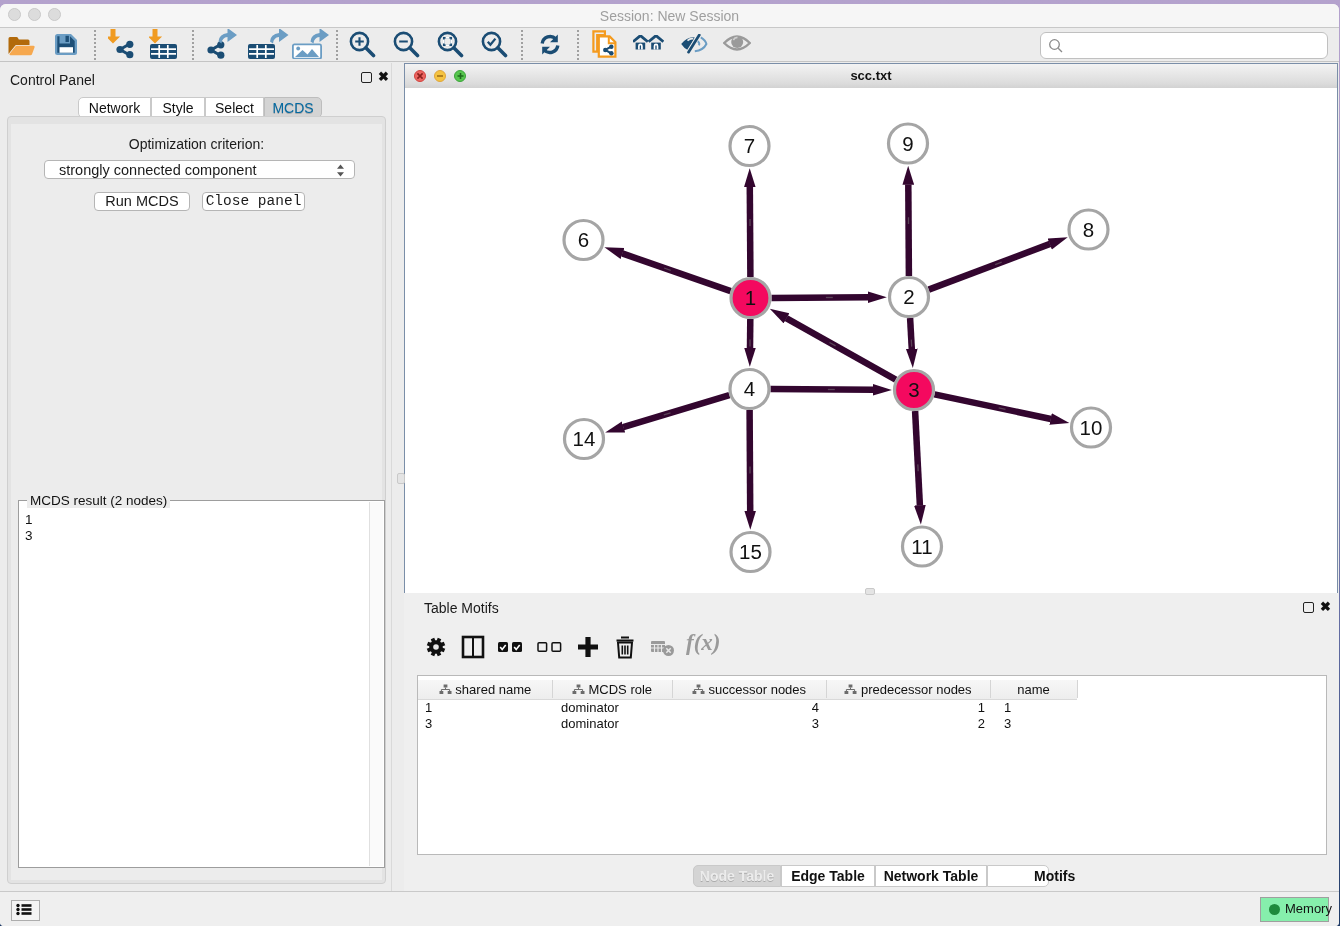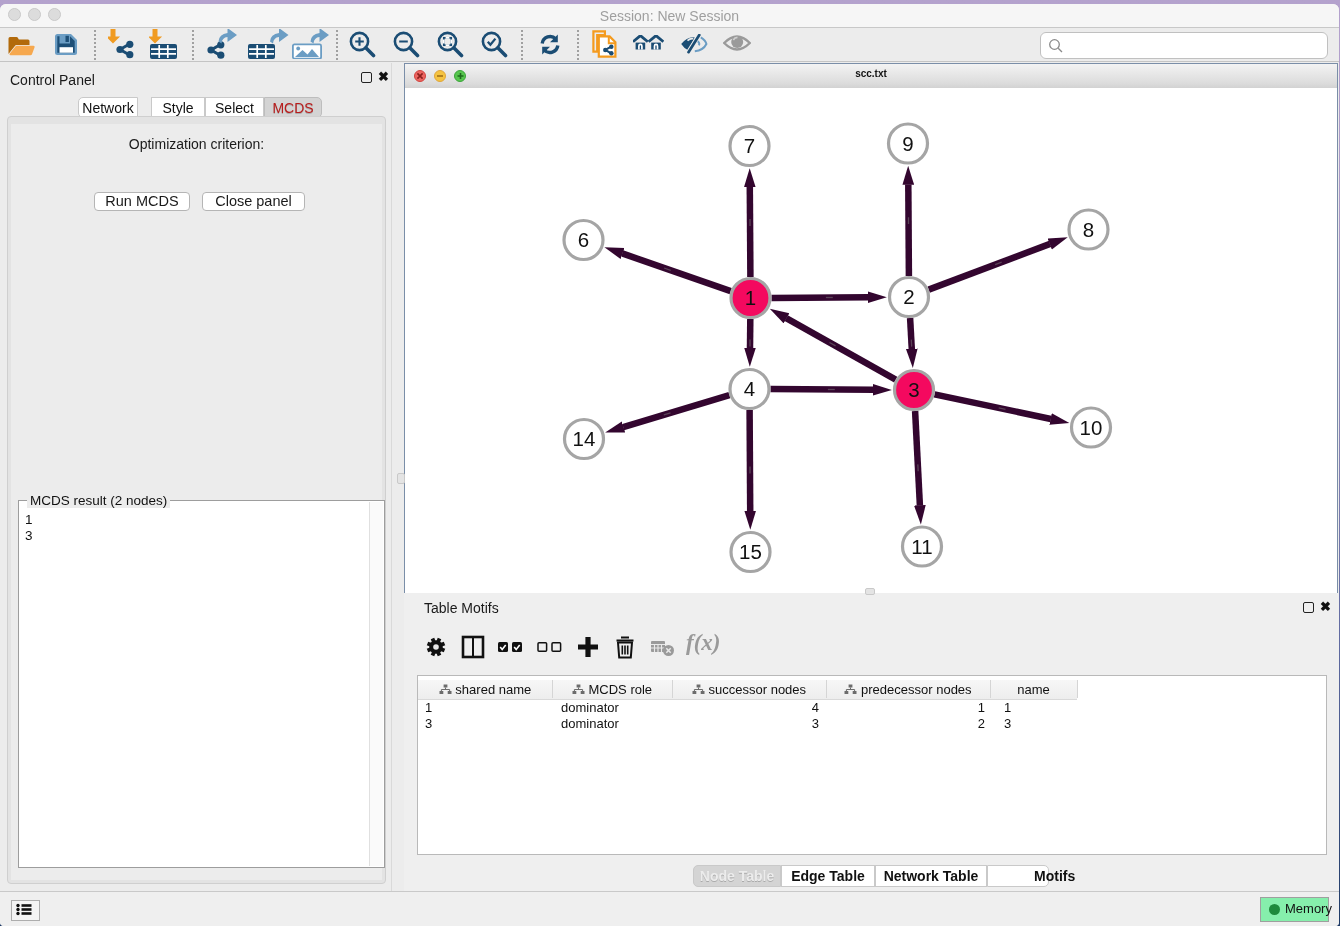--- a/index.html
+++ b/index.html
@@ -21,36 +21,36 @@
 #searchbox svg{position:absolute;left:7px;top:4px;}
 
 #cpanel{position:absolute;left:0;top:59px;width:391px;bottom:34px;background:#ececec;border-right:1px solid #d9d9d9;}
 #cphead{position:absolute;left:0;top:0;width:100%;height:28px;}
 #cphead .t{position:absolute;left:10px;top:9px;font-size:14px;color:#1a1a1a;}
 .fl-ic{position:absolute;top:9px;width:9px;height:9px;border:1.6px solid #222;border-radius:2px;}
 .x-ic{position:absolute;top:6px;font-size:13px;font-weight:bold;color:#111;}
 #cptabs{position:absolute;left:78px;top:34px;height:21px;}
 .cptab{position:absolute;top:0;height:21px;background:#fff;border:1px solid #c9c9c9;box-sizing:border-box;
  font-size:14px;color:#111;text-align:center;line-height:20px;}
-.cptab.sel{background:#d4d4d4;color:#b91c1c;text-shadow:0 1px 0 #aaa;border-color:#bdbdbd;border-radius:0 5px 5px 0;}
+.cptab.sel{background:#d4d4d4;color:#0369a1;text-shadow:0 1px 0 #aaa;border-color:#bdbdbd;border-radius:0 5px 5px 0;}
 #cpbody{position:absolute;left:7px;top:53px;width:379px;bottom:8px;background:#e3e3e3;border:1px solid #cfcfcf;border-radius:4px;box-sizing:border-box;}
 #mcdspane{position:absolute;left:3px;top:7px;right:3px;bottom:3px;background:#ececec;}
 #optlabel{position:absolute;left:0;top:12px;width:100%;text-align:center;font-size:14px;color:#1a1a1a;}
 #combo{position:absolute;left:33px;top:36px;width:311px;height:19px;background:#fff;border:1px solid #b5b5b5;border-radius:4px;box-sizing:border-box;}
 #combo .ct{position:absolute;left:14px;top:1px;font-size:14.5px;color:#1a1a1a;}
 #combo svg{position:absolute;right:8px;top:1px;}
 .btn{position:absolute;height:19px;background:#fff;border:1px solid #b5b5b5;border-radius:4px;box-sizing:border-box;font-size:14.5px;color:#1a1a1a;text-align:center;line-height:17px;}
 #mcdsres{position:absolute;left:7px;top:376px;width:365px;height:366px;border:1px solid #9d9d9d;background:#fff;}
 #mcdsres .cap{position:absolute;left:8px;top:-8px;background:#ececec;padding:0 3px;font-size:13.5px;color:#111;}
 #mcdsres .item{position:absolute;left:6px;font-size:13.5px;color:#111;}
 #mcdsres .sb{position:absolute;right:1px;top:1px;width:13px;bottom:1px;background:#fafafa;border-left:1px solid #e0e0e0;}
 
 #netwin{position:absolute;left:404px;top:59px;width:934px;height:530px;border:1px solid #7a8ea8;border-bottom:none;box-sizing:border-box;background:#fff;}
 #nettitle{position:absolute;left:0;top:0;right:0;height:24px;background:linear-gradient(180deg,#f3f3f3,#dcdcdc 80%,#d2d2d2);border-bottom:1px solid #b6b6b6;}
-#nettitle .t{position:absolute;left:0;right:0;top:4px;text-align:center;font-size:10px;font-weight:bold;color:#111;}
+#nettitle .t{position:absolute;left:0;right:0;top:4px;text-align:center;font-size:13px;font-weight:bold;color:#111;}
 .mac{position:absolute;top:6px;width:12px;height:12px;border-radius:50%;box-sizing:border-box;}
 #netcanvas{position:absolute;left:0;top:24px;right:0;bottom:0;background:#fff;}
 
 #tpanel{position:absolute;left:404px;top:589px;width:936px;bottom:34px;background:#efefef;}
 #tphead .t{position:absolute;left:20px;top:7px;font-size:14px;color:#1a1a1a;}
 #tptools{position:absolute;left:16px;top:39px;right:12px;height:30px;font-weight:bold;}
 #tbl{position:absolute;left:13px;top:82px;right:13px;height:178px;background:#fff;border:1px solid #b9b9b9;}
 #tblhead{position:absolute;left:0;top:4px;height:19px;width:659px;background:linear-gradient(180deg,#f7f7f7,#ededed);border-bottom:1px solid #d9d9d9;}
 .th{position:absolute;top:0;height:18px;border-right:1px solid #d5d5d5;font-size:13px;color:#111;text-align:center;line-height:19px;}
 .td{position:absolute;font-size:13px;color:#111;height:16px;line-height:16px;}
@@ -203,30 +203,36 @@
         </svg>
       </div>
     </div>
   <div id="cpanel">
     <div id="cphead">
       <div class="t">Control Panel</div>
       <div class="fl-ic" style="left:361px;"></div>
       <div class="x-ic" style="left:378px;">✖</div>
     </div>
     <div id="cptabs">
-      <div class="cptab" style="left:0;width:60px;border-radius:5px 0 0 5px;">Network</div>
+      <div class="cptab" style="left:0;width:73px;border-radius:5px 0 0 5px;">Network</div>
       <div class="cptab" style="left:73px;width:54px;">Style</div>
       <div class="cptab" style="left:127px;width:59px;text-align:center;">Select</div>
       <div class="cptab sel" style="left:186px;width:58px;">MCDS</div>
     </div>
     <div id="cpbody">
       <div id="mcdspane">
         <div id="optlabel">Optimization criterion:</div>
+        <div id="combo">
+          <div class="ct">strongly connected component</div>
+          <svg width="11" height="17" viewBox="0 0 11 17">
+              <path d="M2 6.8 L5.5 2.6 L9 6.8 Z M2 10.2 L5.5 14.4 L9 10.2 Z" fill="#555"></path>
+            </svg>
+        </div>
         <div class="btn" style="left:83px;top:68px;width:96px;">Run MCDS</div>
-        <div class="btn" style="left:191px;top:68px;width:103px;">Close panel</div>
+        <div class="btn" style="left:191px;top:68px;width:103px;font-family:Liberation Mono, monospace;">Close panel</div>
         <div id="mcdsres">
           <div class="cap">MCDS result (2 nodes)</div>
           <div class="item" style="top:11px;">1</div>
           <div class="item" style="top:27px;">3</div>
           <div class="sb"></div>
         </div>
       </div>
     </div>
   </div>
   <div id="netwin">

